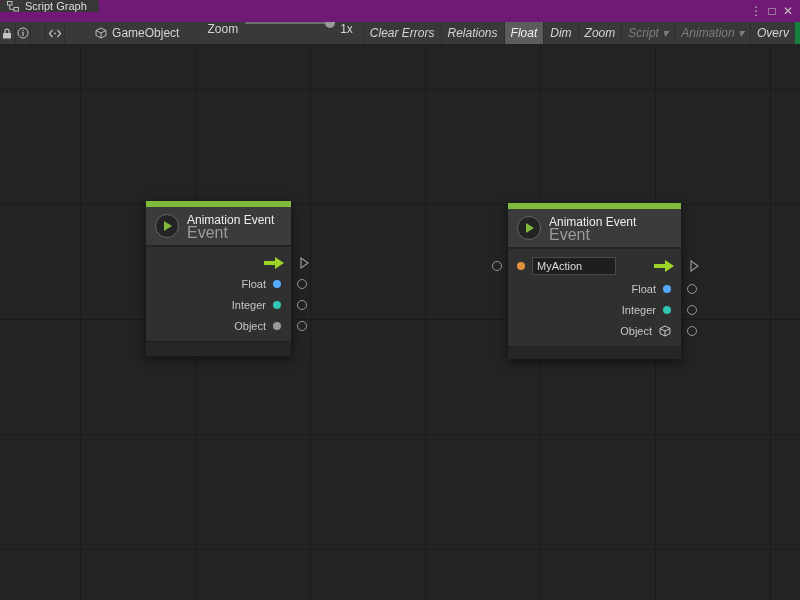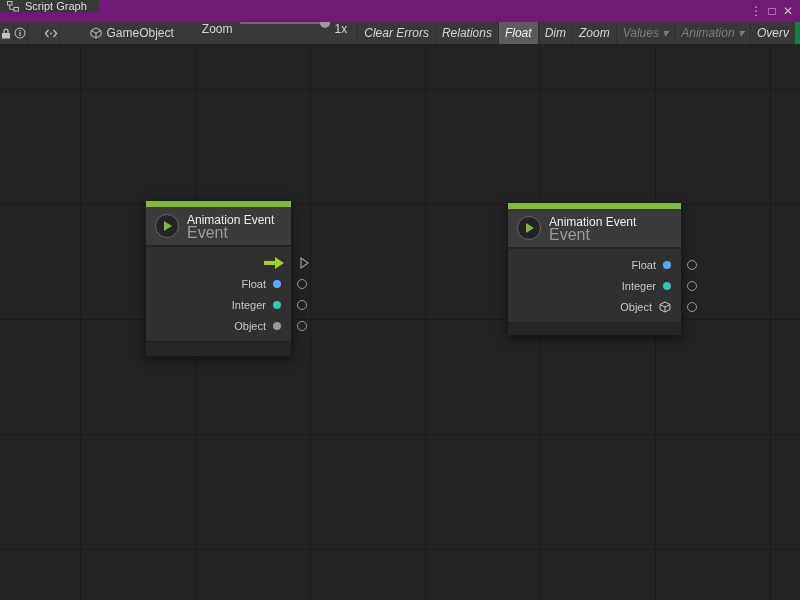--- a/index.html
+++ b/index.html
@@ -155,21 +155,21 @@
     </span>
     <span>1x</span>
   </div>
 
   <div class="tb-buttons">
     <div class="tb-btn">Clear Errors</div>
     <div class="tb-btn">Relations</div>
     <div class="tb-btn active">Float</div>
     <div class="tb-btn">Dim</div>
     <div class="tb-btn">Zoom</div>
-    <div class="tb-btn disabled">Values ▾</div>
+    <div class="tb-btn disabled">Script ▾</div>
     <div class="tb-btn disabled">Animation ▾</div>
     <div class="tb-btn">Overv</div>
   </div>
 </div>
 
 <div class="canvas">
 
   <div class="node" style="left:146px;top:157px;width:145px;">
     <div class="node-accent" style="background: rgb(127, 186, 60);"></div>
     <div class="node-header">
@@ -216,20 +216,34 @@
     <div class="node-header">
       <div class="node-icon">
           <span class="play-tri"></span>
         </div>
       <div>
         <div class="node-title">Animation Event</div>
         <div class="node-sub">Event</div>
       </div>
     </div>
     <div class="node-body">
+      <div class="row input-row">
+        <span class="outer-port left"></span>
+        <span class="dot" style="background: rgb(226, 144, 62);"></span>
+        <input class="field" type="text" value="MyAction" style="">
+        <span class="spacer"></span>
+        <svg width="22" height="14" viewBox="0 0 22 14">
+          <path d="M1 5 H12 V1 L21 7 L12 13 V9 H1 Z" fill="#9cd326"></path>
+        </svg>
+        <span class="tri-port">
+          <svg width="9" height="12" viewBox="0 0 9 12">
+              <path d="M1 1 L8 6 L1 11 Z" fill="none" stroke="#969696" stroke-width="1.2"></path>
+            </svg>
+        </span>
+      </div>
       <div class="row">
         <span class="label">Float</span>
         <span class="dot" style="background: rgb(85, 170, 255);"></span>
         <span class="outer-port"></span>
       </div>
       <div class="row">
         <span class="label">Integer</span>
         <span class="dot" style="background: rgb(47, 198, 181);"></span>
         <span class="outer-port"></span>
       </div>

